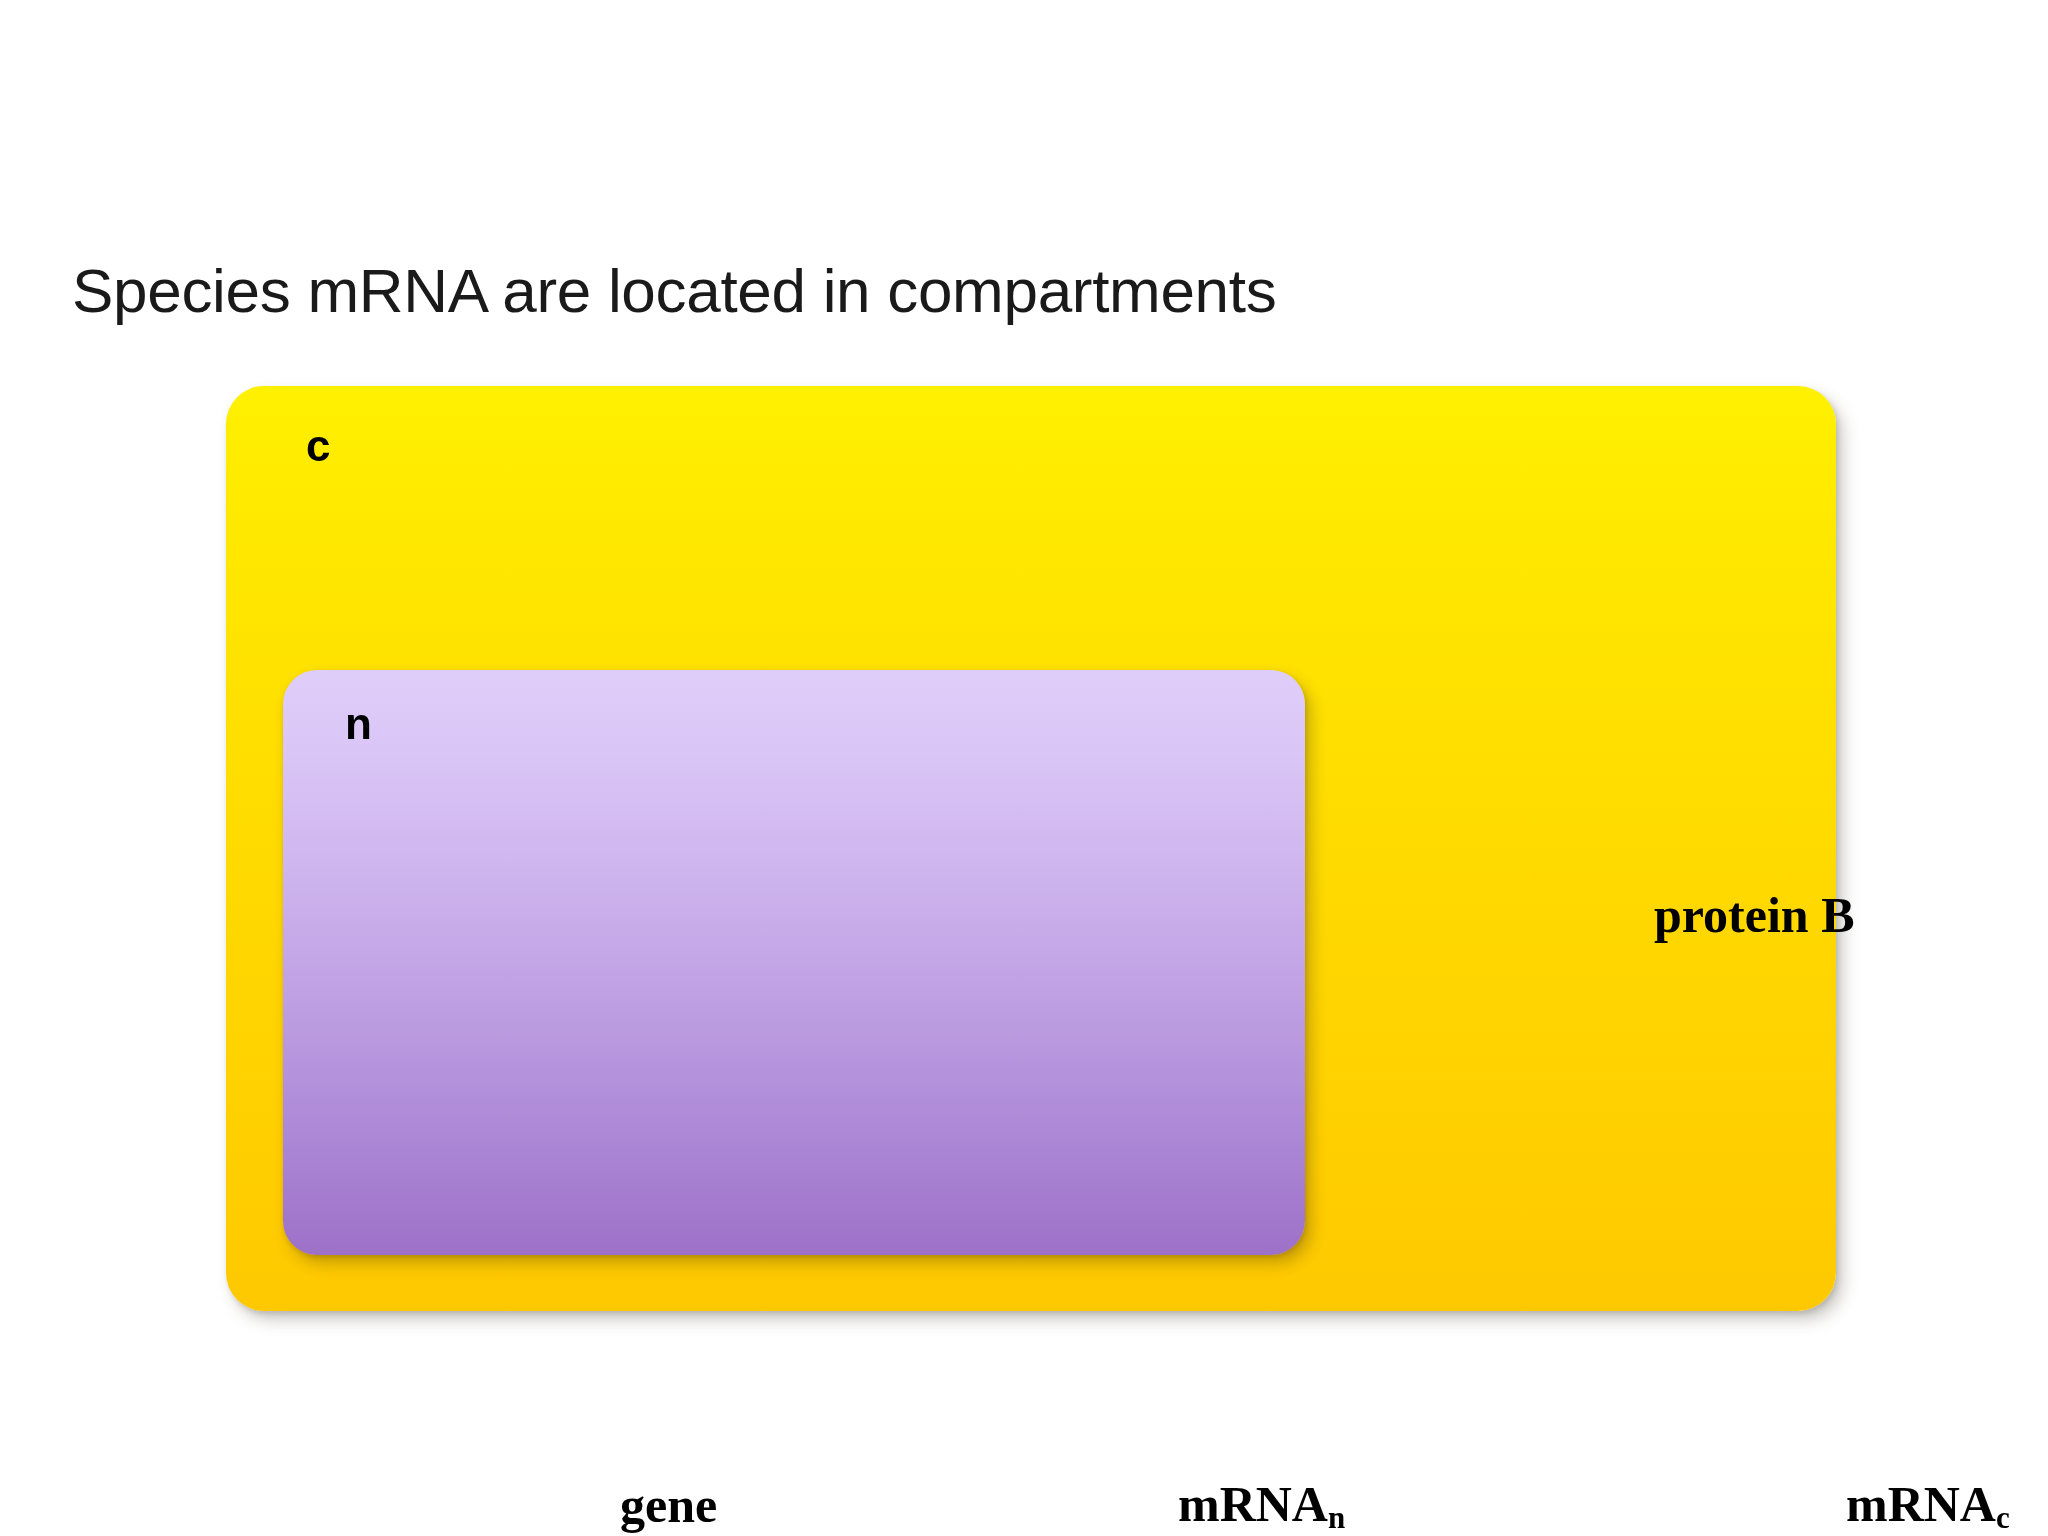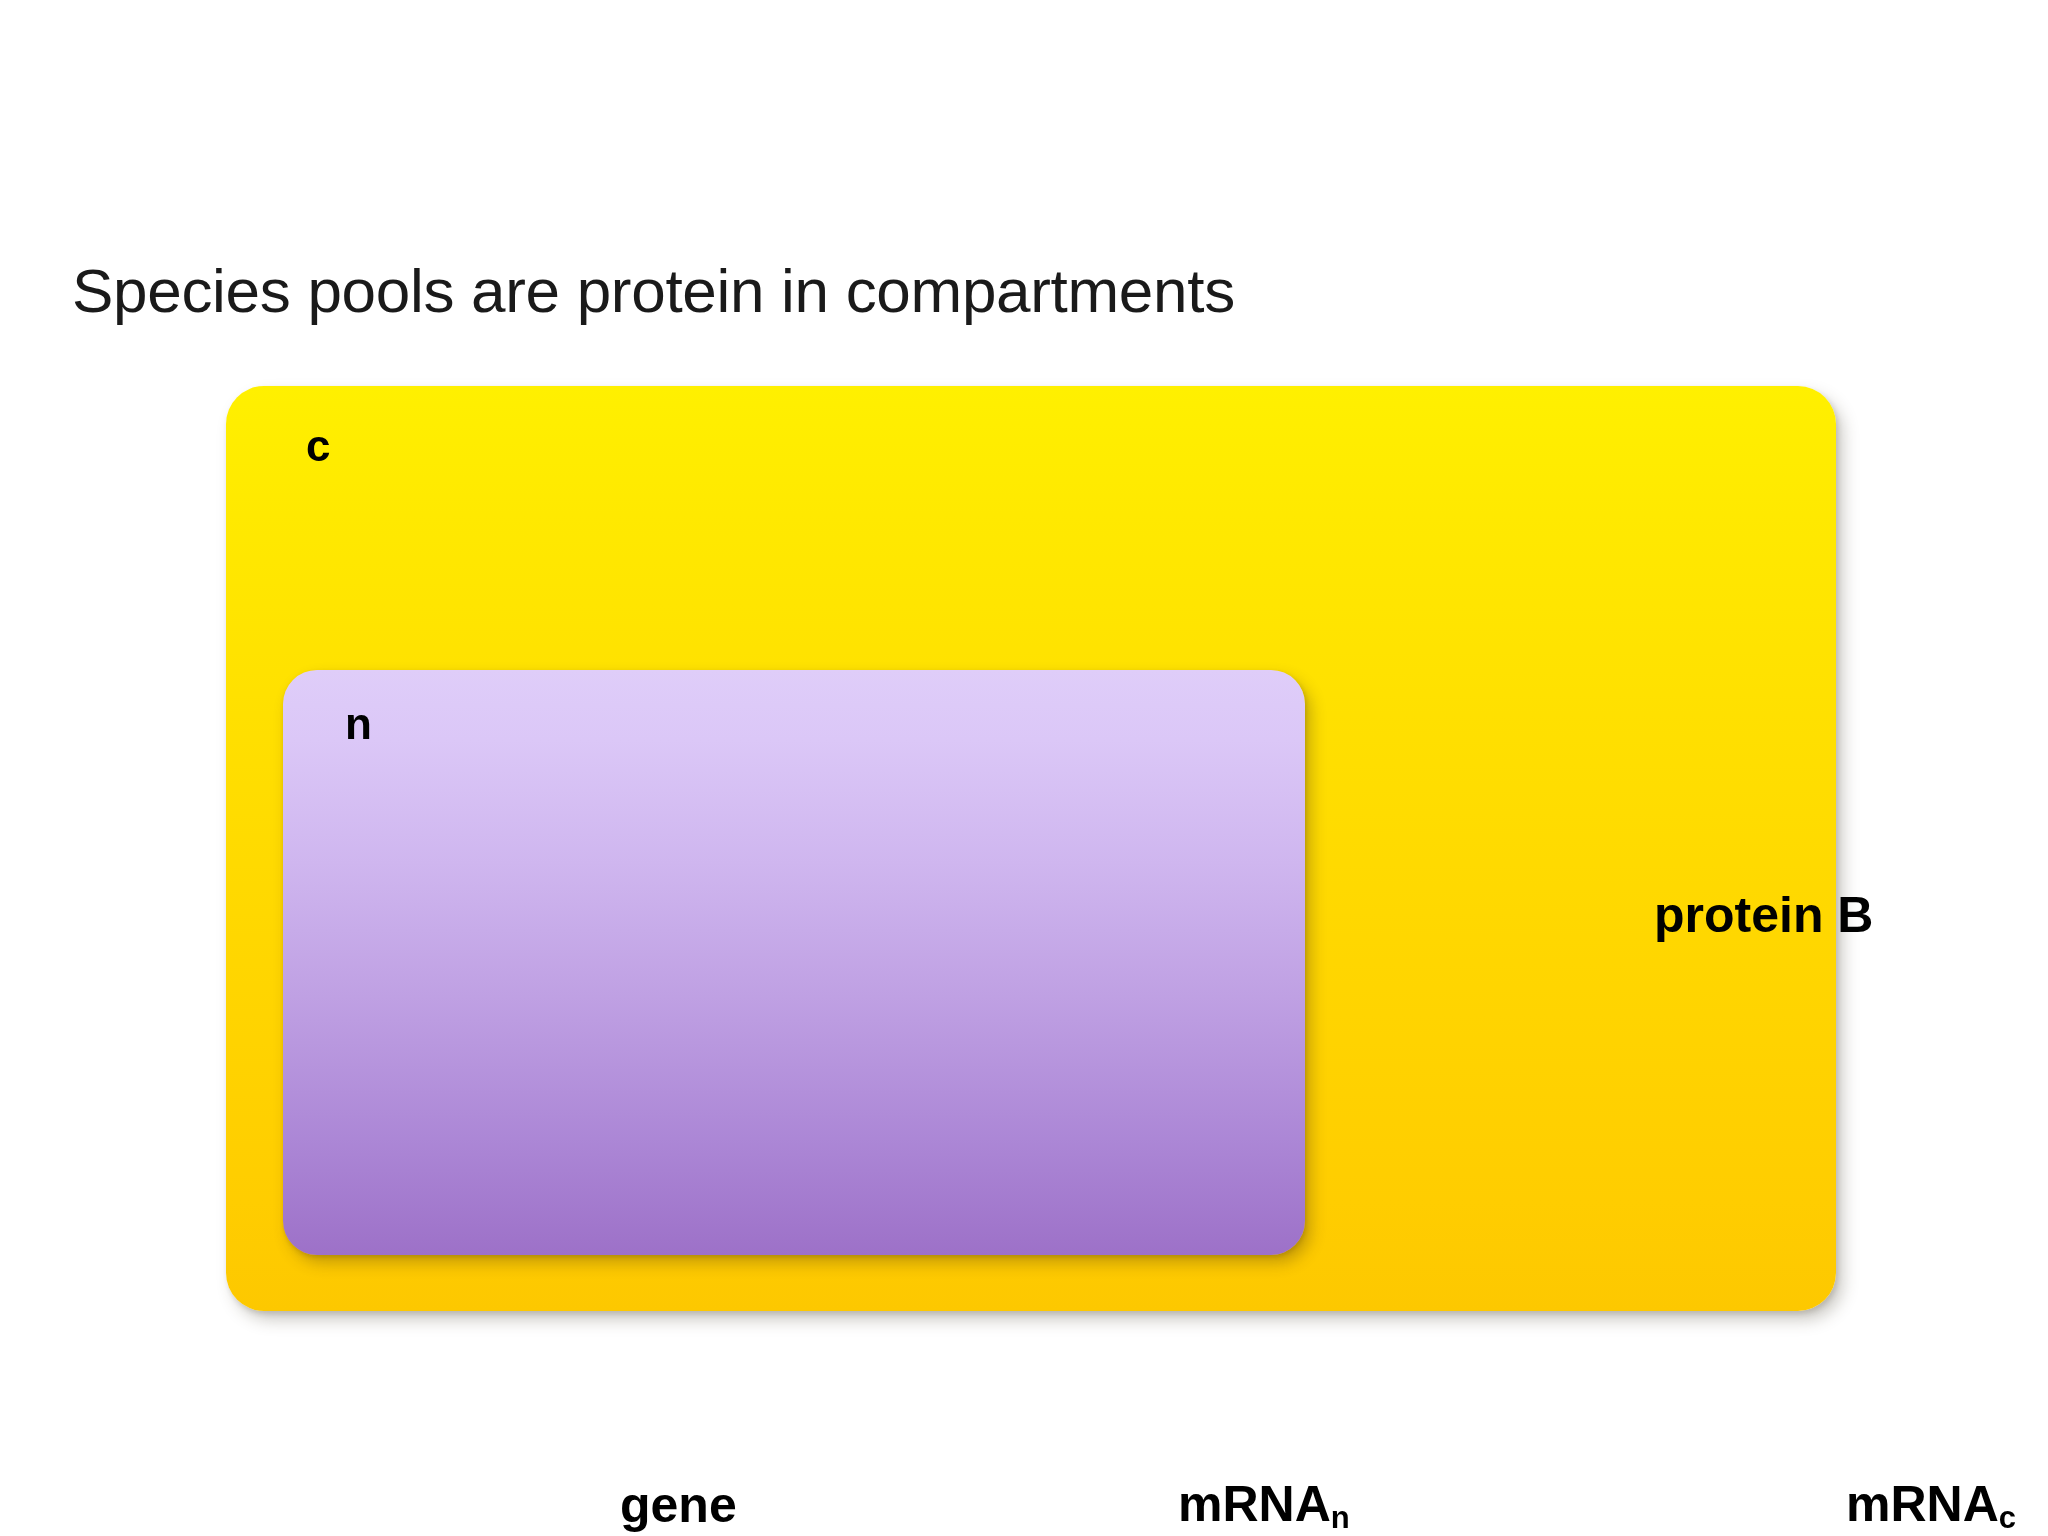--- a/index.html
+++ b/index.html
@@ -73,21 +73,21 @@
     position: absolute;
     font-family: "Liberation Sans", sans-serif;
     font-weight: bold;
     font-size: 44px;
     color: #000000;
     line-height: 1;
     white-space: nowrap;
   }
   .species-label {
     position: absolute;
-    font-family: Liberation Sans, sans-serif;
+    font-family: Liberation Serif, serif;
     font-weight: bold;
     font-size: 50px;
     color: #000000;
     line-height: 1;
     white-space: nowrap;
   }
   .species-label .sub {
     font-size: 0.62em;
     vertical-align: baseline;
     position: relative;
@@ -102,21 +102,21 @@
   .label-protein-a { left: 554px;  top: 504px; }
   .label-protein-b { left: 1428px; top: 504px; }
   .label-mrna-c    { left: 1592px; top: 1093px; margin-left: 28px; }
 
   .label-gene   { left: 394px; top: 1094px; }
   .label-mrna-n { left: 952px; top: 1093px; text-align: center; }
 </style>
 </head>
 <body>
 
-<div class="slide-title">Species pools are protein in compartments</div>
+<div class="slide-title">Species mRNA are located in compartments</div>
 
 <div class="compartment-cytoplasm">
 
   <div class="compartment-tag tag-c">c</div>
 
   <div class="species-label label-protein-a"><span>protein A</span></div>
 
   <div class="species-label label-protein-b"><span>protein B</span></div>
 
   <div class="species-label label-mrna-c"><span>mRNA</span><span class="sub">c</span></div>

